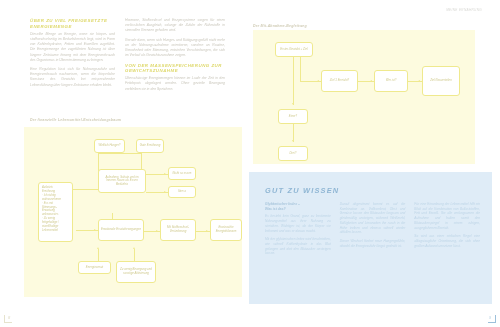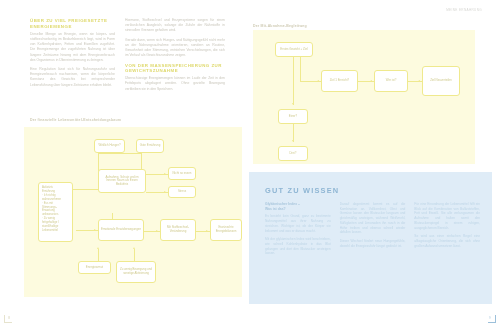--- a/index.html
+++ b/index.html
@@ -2,21 +2,21 @@
 <html><head>
 <meta charset="utf-8">
 <style>
   html,body{margin:0;padding:0;}
   body{
     width:500px;height:327px;overflow:hidden;
     background:#ffffff;
     font-family:"Liberation Sans", sans-serif;
     color:#5f5f55;
   }
-  .page{position:relative;width:500px;height:327px;}
+  .page{position:relative;width:500px;height:327px;font-style:italic;}
 
   
   .run-head{
     position:absolute;top:8px;right:18px;
     font-size:3.1px;letter-spacing:.35px;color:#d8d8d4;
     text-transform:uppercase;
   }
   .folio-left{
     position:absolute;left:8px;bottom:7px;
     font-size:4px;color:#ddd9c0;

